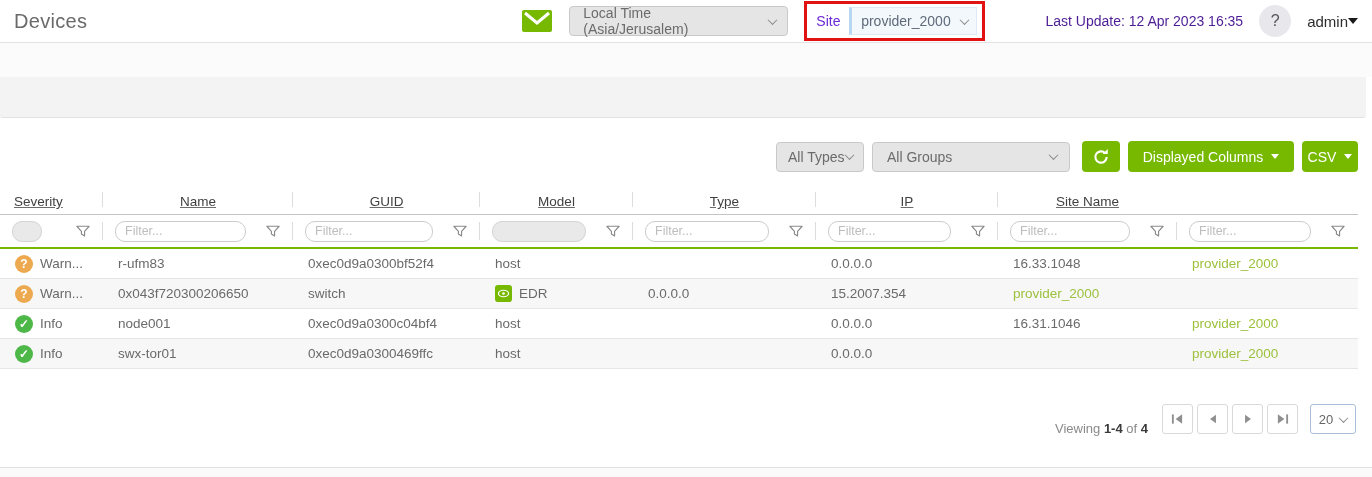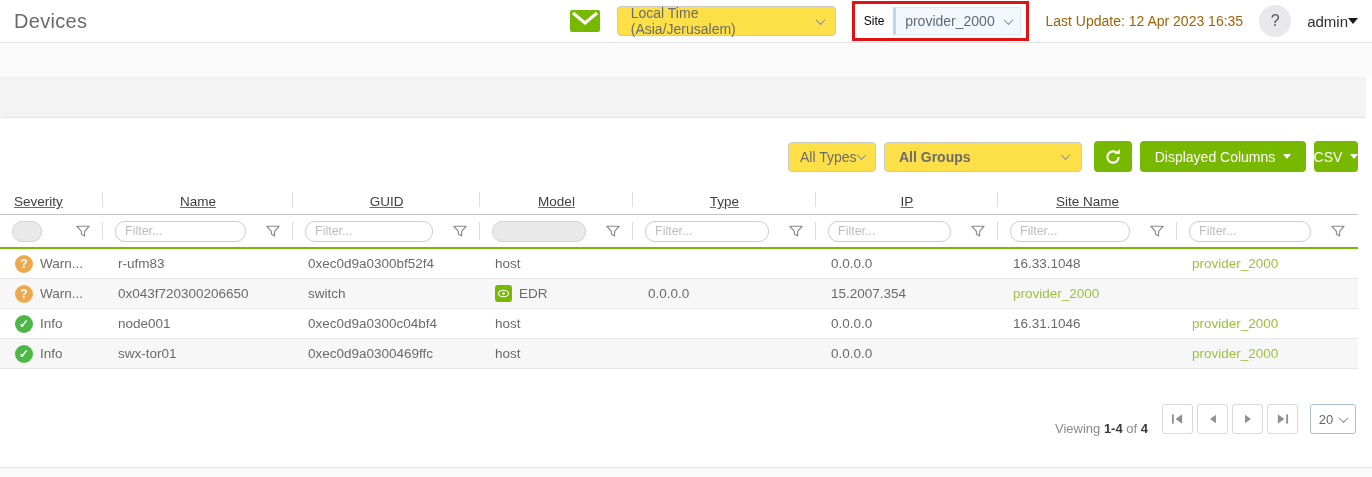--- a/index.html
+++ b/index.html
@@ -5,56 +5,56 @@
   * { box-sizing: border-box; margin: 0; padding: 0; }
   html,body { width:1372px; height:477px; overflow:hidden; background:#fff;
     font-family:"Liberation Sans", sans-serif; color:#6b6b6b; }
 
   
   .header { height:43px; background:#fff; border-bottom:1px solid #e2e2e2;
     display:flex; align-items:center; padding:0 14px; }
   .page-title { font-size:20px; color:#6a6a6a; font-weight:400; letter-spacing:.3px; }
   .header-right { margin-left:auto; display:flex; align-items:center; gap:16px; }
   .mail-btn { width:32px; height:26px; display:flex; align-items:center; justify-content:center; cursor:pointer; }
-  .select-box { height:30px; border:1px solid #c9c9c9; border-radius:4px; background:#fde047;
+  .select-box { height:30px; border:1px solid #c9c9c9; border-radius:4px; background:#e5e5e5;
     display:flex; align-items:center; font-size:14px; color:#6b6b6b; cursor:pointer; position:relative; }
   .tz-select { width:219px; padding:0 30px 0 13px; }
   .chev { width:7px; height:7px; border-right:1.5px solid #8a8a8a; border-bottom:1.5px solid #8a8a8a;
     transform:rotate(45deg) translate(-1px,-1px); display:inline-block; }
   .chev-abs { position:absolute; right:11px; top:11px; }
   .site-highlight { display:flex; align-items:center; gap:9px; border:3px solid var(--highlight,#e01212);
     padding:3px 5px 3px 9px; background:#fff; }
-  .site-label { font-size:12px; color:#000000; }
+  .site-label { font-size:14px; color:#6d28d9; }
   .site-select { width:128px; height:28px; background:#f3f8fd; border:1px solid #dde9f4;
     border-left:3px solid #b9d7f2; display:flex; align-items:center; justify-content:center;
     gap:10px; font-size:14px; color:#5f6b78; cursor:pointer; }
-  .last-update { font-size:14px; color:#a16207; white-space:nowrap; }
+  .last-update { font-size:14px; color:#4c1d95; white-space:nowrap;margin-left:44px; }
   .help-btn { width:32px; height:32px; border-radius:50%; background:#e7e7ec; border:none;
     font-size:16px; color:#555; display:flex; align-items:center; justify-content:center; cursor:pointer;
     font-family:"Liberation Sans", sans-serif; }
   .user-menu { display:flex; align-items:center; font-size:15px; color:#2e2e2e; cursor:pointer; }
   .caret { width:0; height:0; border-left:5px solid transparent; border-right:5px solid transparent;
     border-top:6px solid #1a1a1a; display:inline-block; }
 
   
   .sub-strip { height:34px; background:#fbfbfb; }
   .gray-panel { height:41px; background:#f3f3f3; border-bottom:1px solid #e2e2e2;
     margin-right:6px; border-radius:0 0 3px 3px; }
 
   
   .toolbar { display:flex; align-items:center; justify-content:flex-end; gap:8px;
     margin:23px 14px 0 0; height:31px; }
   .types-select { width:88px; padding:0 10px 0 11px; justify-content:space-between; }
-  .groups-select { width:198px; padding:0 12px 0 14px; justify-content:space-between; margin-right:4px;font-weight:bold; }
+  .groups-select { width:198px; padding:0 12px 0 14px; justify-content:space-between; margin-right:4px; }
   .btn-green { background:var(--accent,#76b900); color:#fff; border:none; border-radius:4px;
     height:31px; font-size:14px; display:flex; align-items:center; justify-content:center;
     gap:8px; cursor:pointer; font-family:"Liberation Sans", sans-serif; }
   .refresh-btn { width:38px; }
   .cols-btn { width:166px; }
-  .csv-btn { width:44px;align-items:center; }
+  .csv-btn { width:56px;align-items:center; }
   .caret-w { width:0; height:0; border-left:4px solid transparent; border-right:4px solid transparent;
     border-top:5px solid #fff; display:inline-block; }
 
   
   .table { margin:17px 14px 0 0; width:1358px; font-size:13.5px; }
   .grid-row { display:grid; grid-template-columns:103px 190px 187px 153px 183px 182px 179px 181px; }
   .thead { height:26px; border-bottom:1px solid #c4c4c4;text-decoration:underline; }
   .th { display:flex; align-items:center; justify-content:center; color:#3f3f3f; font-size:13.5px;
     position:relative; cursor:pointer; }
   .th:first-child { justify-content:flex-start; padding-left:14px; }

